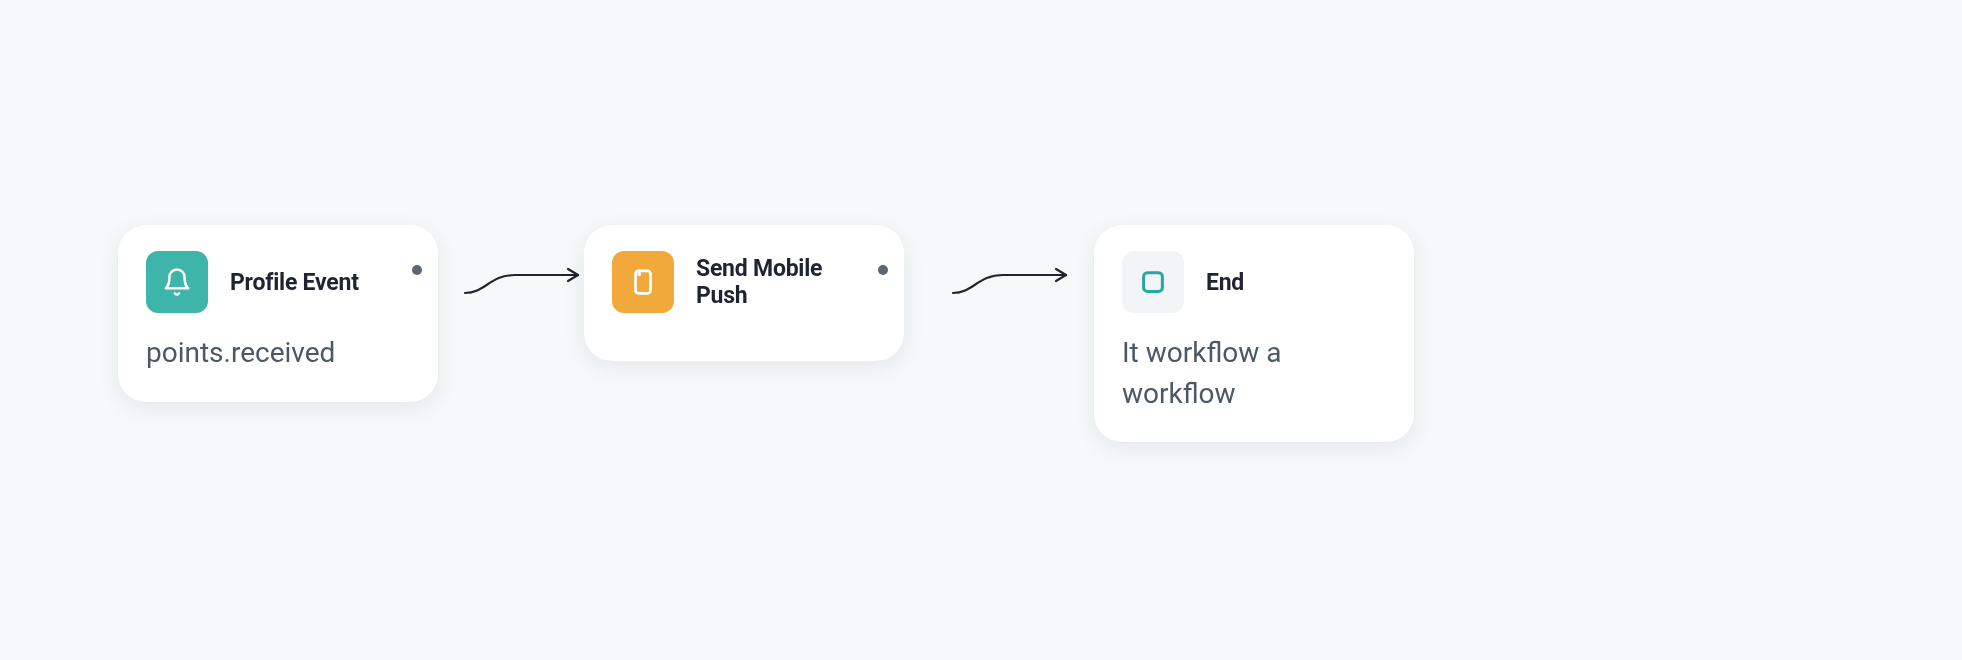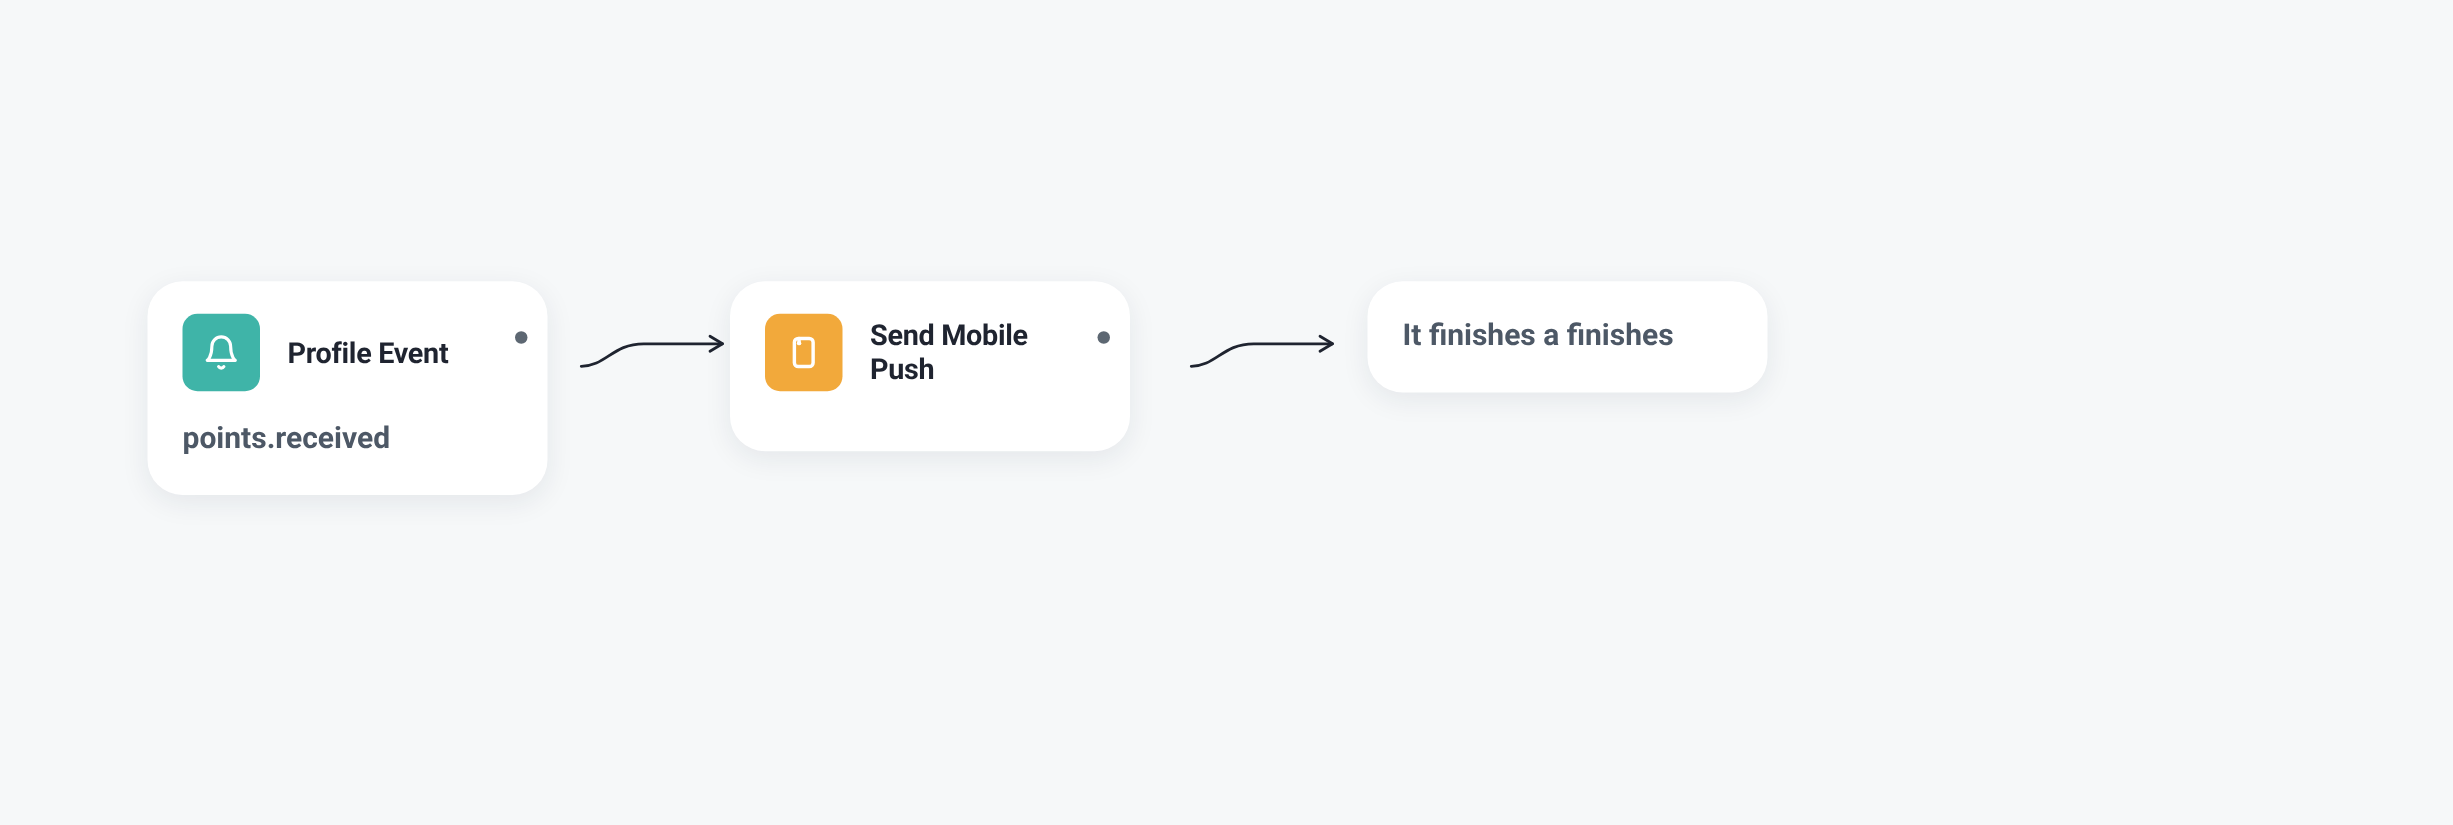--- a/index.html
+++ b/index.html
@@ -43,22 +43,22 @@
   .icon-tile.teal { background: #3fb4a8; }
   .icon-tile.orange { background: #f2a93b; }
   .icon-tile.grey { background: #f2f4f6; }
   .node-title {
     font-size: 23px;
     font-weight: 700;
     color: #1f2430;
     letter-spacing: -0.01em;
   }
   .node-desc {
-    font-size: 24px;
-    font-weight: 700;
+    font-size: 28px;
+    font-weight: 400;
     color: #4d5866;
     line-height: 1.45;
   }
   .status-dot {
     position: absolute;
     width: 10px;
     height: 10px;
     border-radius: 50%;
     background: #5d6772;
   }
@@ -104,16 +104,24 @@
     </div>
     <div class="status-dot" style="top:40px; right:16px;"></div>
   </div>
 
   <svg class="connector" style="left:948px; top:265px;" width="140" height="40" viewBox="0 0 140 40">
     <path d="M5 28 C 25 28, 30 10, 55 10 L 118 10" fill="none" stroke="#1f2430" stroke-width="2.2" stroke-linecap="round"></path>
     <path d="M118 10 L108 4 M118 10 L108 16" fill="none" stroke="#1f2430" stroke-width="2.2" stroke-linecap="round"></path>
   </svg>
 
   <div class="node" style="left:1094px; top:225px;">
-    <div class="node-desc">It finishes a finishes</div>
+    <div class="node-header">
+      <div class="icon-tile grey">
+        <svg width="30" height="30" viewBox="0 0 24 24" fill="none" stroke="#24a8a0" stroke-width="2.4" stroke-linecap="round" stroke-linejoin="round">
+          <rect x="4.5" y="4.5" width="15" height="15" rx="3"></rect>
+        </svg>
+      </div>
+      <div class="node-title">End</div>
+    </div>
+    <div class="node-desc">It workflow a workflow</div>
   </div>
 
 </div>
 
 </body></html>

